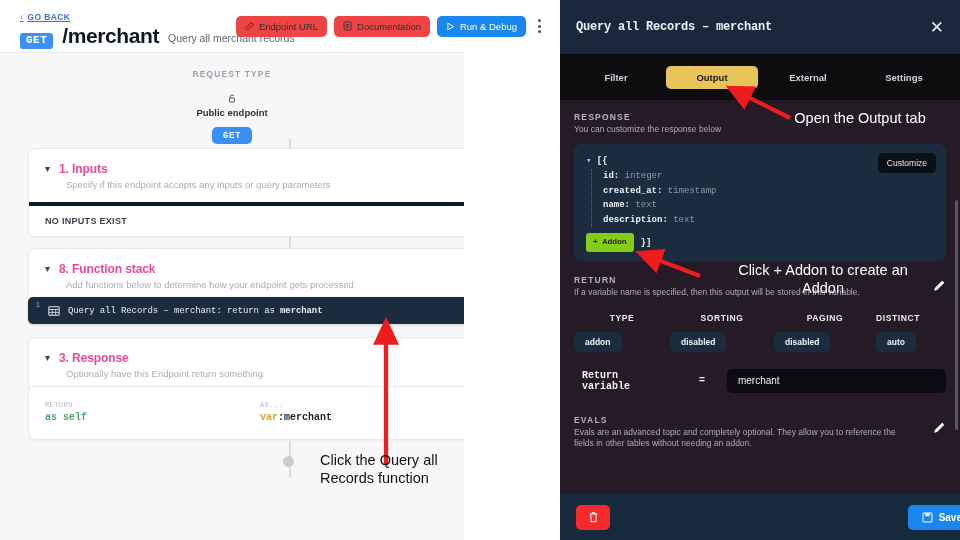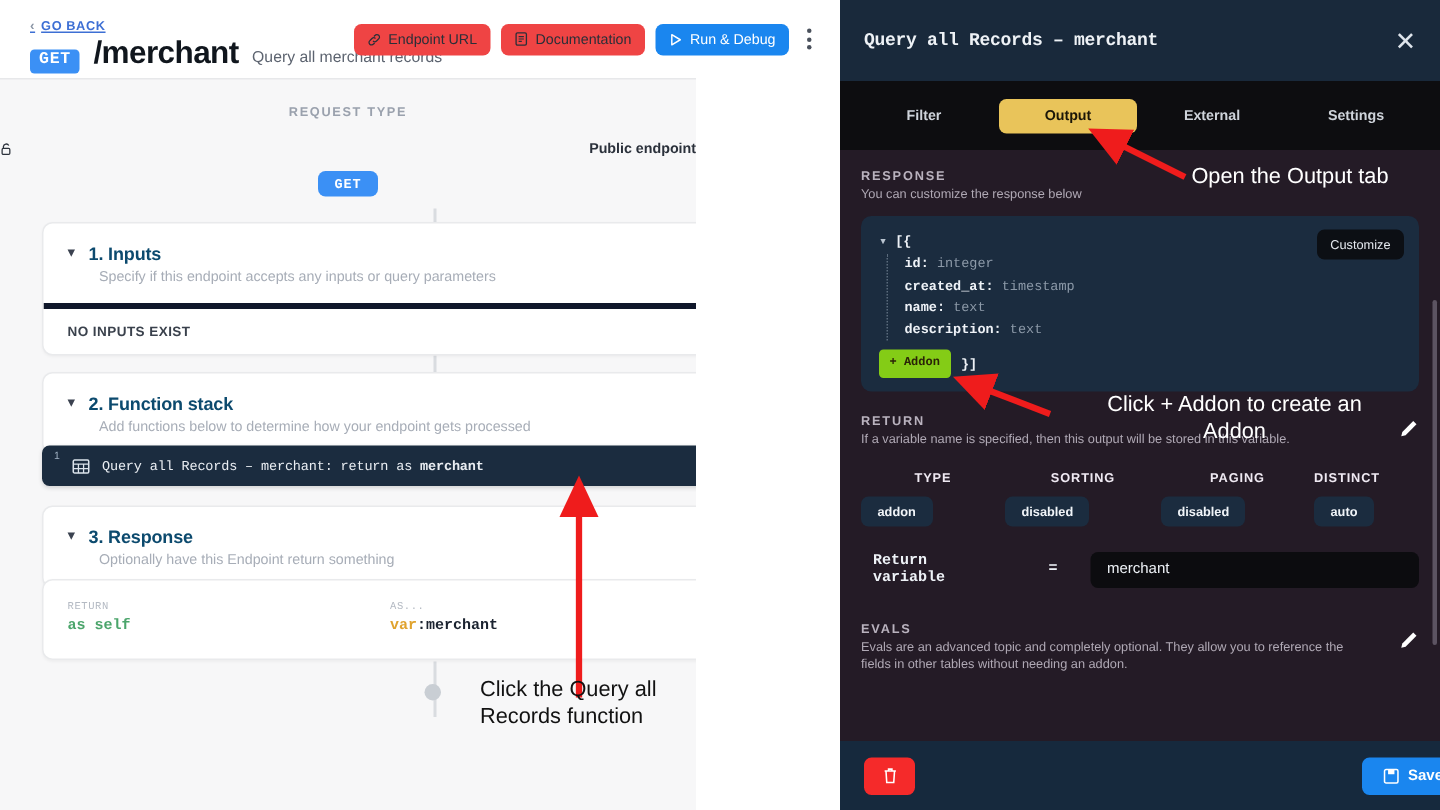--- a/index.html
+++ b/index.html
@@ -26,32 +26,32 @@
   .tbtn{display:flex;align-items:center;gap:5px;background:#ef4444;border:none;border-radius:5px;
         padding:5px 9px;font-size:9.5px;color:#2a2f38;cursor:pointer;white-space:nowrap;}
   .tbtn.primary{background:#1a86ef;color:#fff;}
   .tbtn svg{display:block;}
   .kebab{display:flex;flex-direction:column;gap:2.5px;padding:4px 5px;cursor:pointer;}
   .kebab i{width:3px;height:3px;border-radius:50%;background:#4a515c;display:block;}
 
   .canvas{position:absolute;left:0;top:52px;width:464px;height:488px;background:#f7f7f8;
           border-top:1px solid #e7e8ea;overflow:hidden;}
   .req-type{text-align:center;padding-top:16px;font-size:8.5px;font-weight:700;letter-spacing:1.1px;color:#9aa1ad;}
-  .pub{display:flex;align-items:center;justify-content:space-between;gap:20px;margin-top:15px;font-size:9.5px;font-weight:700;color:#2b313b;}
+  .pub{display:flex;align-items:center;justify-content:space-between;gap:4px;margin-top:15px;font-size:9.5px;font-weight:700;color:#2b313b;flex-direction:column;}
   .get-pill{margin:9px auto 0;width:40px;height:17px;background:#3b90f5;border-radius:5px;color:#fff;
             font-family:"Liberation Mono",monospace;font-size:9px;font-weight:700;letter-spacing:.6px;
             display:flex;align-items:center;justify-content:center;}
   .spine{position:absolute;left:289px;top:0;width:1.5px;background:#d9dce0;}
 
   .card{position:absolute;left:28px;width:504px;background:#fff;border:1px solid #e9eaec;border-radius:7px;
         box-shadow:0 1px 2px rgba(16,22,29,.04);overflow:hidden;}
   .card-head{padding:13px 16px 12px 16px;}
   .card-h{display:flex;align-items:center;gap:9px;}
   .chev-d{color:#3b4250;font-size:10px;line-height:1;}
-  .card-title{font-size:12px;font-weight:700;color:#0c4a6e;letter-spacing:-.1px;}
+  .card-title{font-size:12px;font-weight:700;color:#ec4899;letter-spacing:-.1px;}
   .card-sub{margin:3px 0 0 21px;font-size:9.5px;color:#a7adb7;}
   .card-row{border-top:4px solid #0f172a;padding:10px 16px;font-size:9px;font-weight:700;letter-spacing:.3px;color:#3a414c;}
 
   .fn-row{position:absolute;left:28px;width:504px;height:27px;background:#1b2c3f;border-radius:5px;
           display:flex;align-items:center;color:#e9edf2;box-shadow:0 1px 3px rgba(16,22,29,.16);}
   .fn-idx{width:20px;text-align:center;font-size:7px;color:#9fb0c2;align-self:flex-start;margin-top:4px;}
   .fn-ico{margin-right:8px;display:flex;}
   .fn-txt{font-family:"Liberation Mono",monospace;font-size:9px;letter-spacing:-.1px;white-space:nowrap;}
   .fn-txt b{font-weight:700;}
   .fn-arrow{margin-left:auto;margin-right:12px;color:#aab8c6;font-size:13px;}
@@ -174,21 +174,21 @@
           </div>
           <div class="card-sub">Specify if this endpoint accepts any inputs or query parameters</div>
         </div>
         <div class="card-row">NO INPUTS EXIST</div>
       </div>
 
       <div class="card" style="top:195px;">
         <div class="card-head">
           <div class="card-h">
             <span class="chev-d">▾</span>
-            <span class="card-title">2. Function stack</span>
+            <span class="card-title">8. Function stack</span>
           </div>
           <div class="card-sub">Add functions below to determine how your endpoint gets processed</div>
         </div>
       </div>
 
       <div class="fn-row" style="top:244px;">
         <span class="fn-idx">1</span>
         <span class="fn-ico">
           <svg width="12" height="12" viewBox="0 0 14 14">
               <rect x="1" y="2" width="12" height="10" rx="1" fill="none" stroke="#dce4ec" stroke-width="1.2"></rect>

